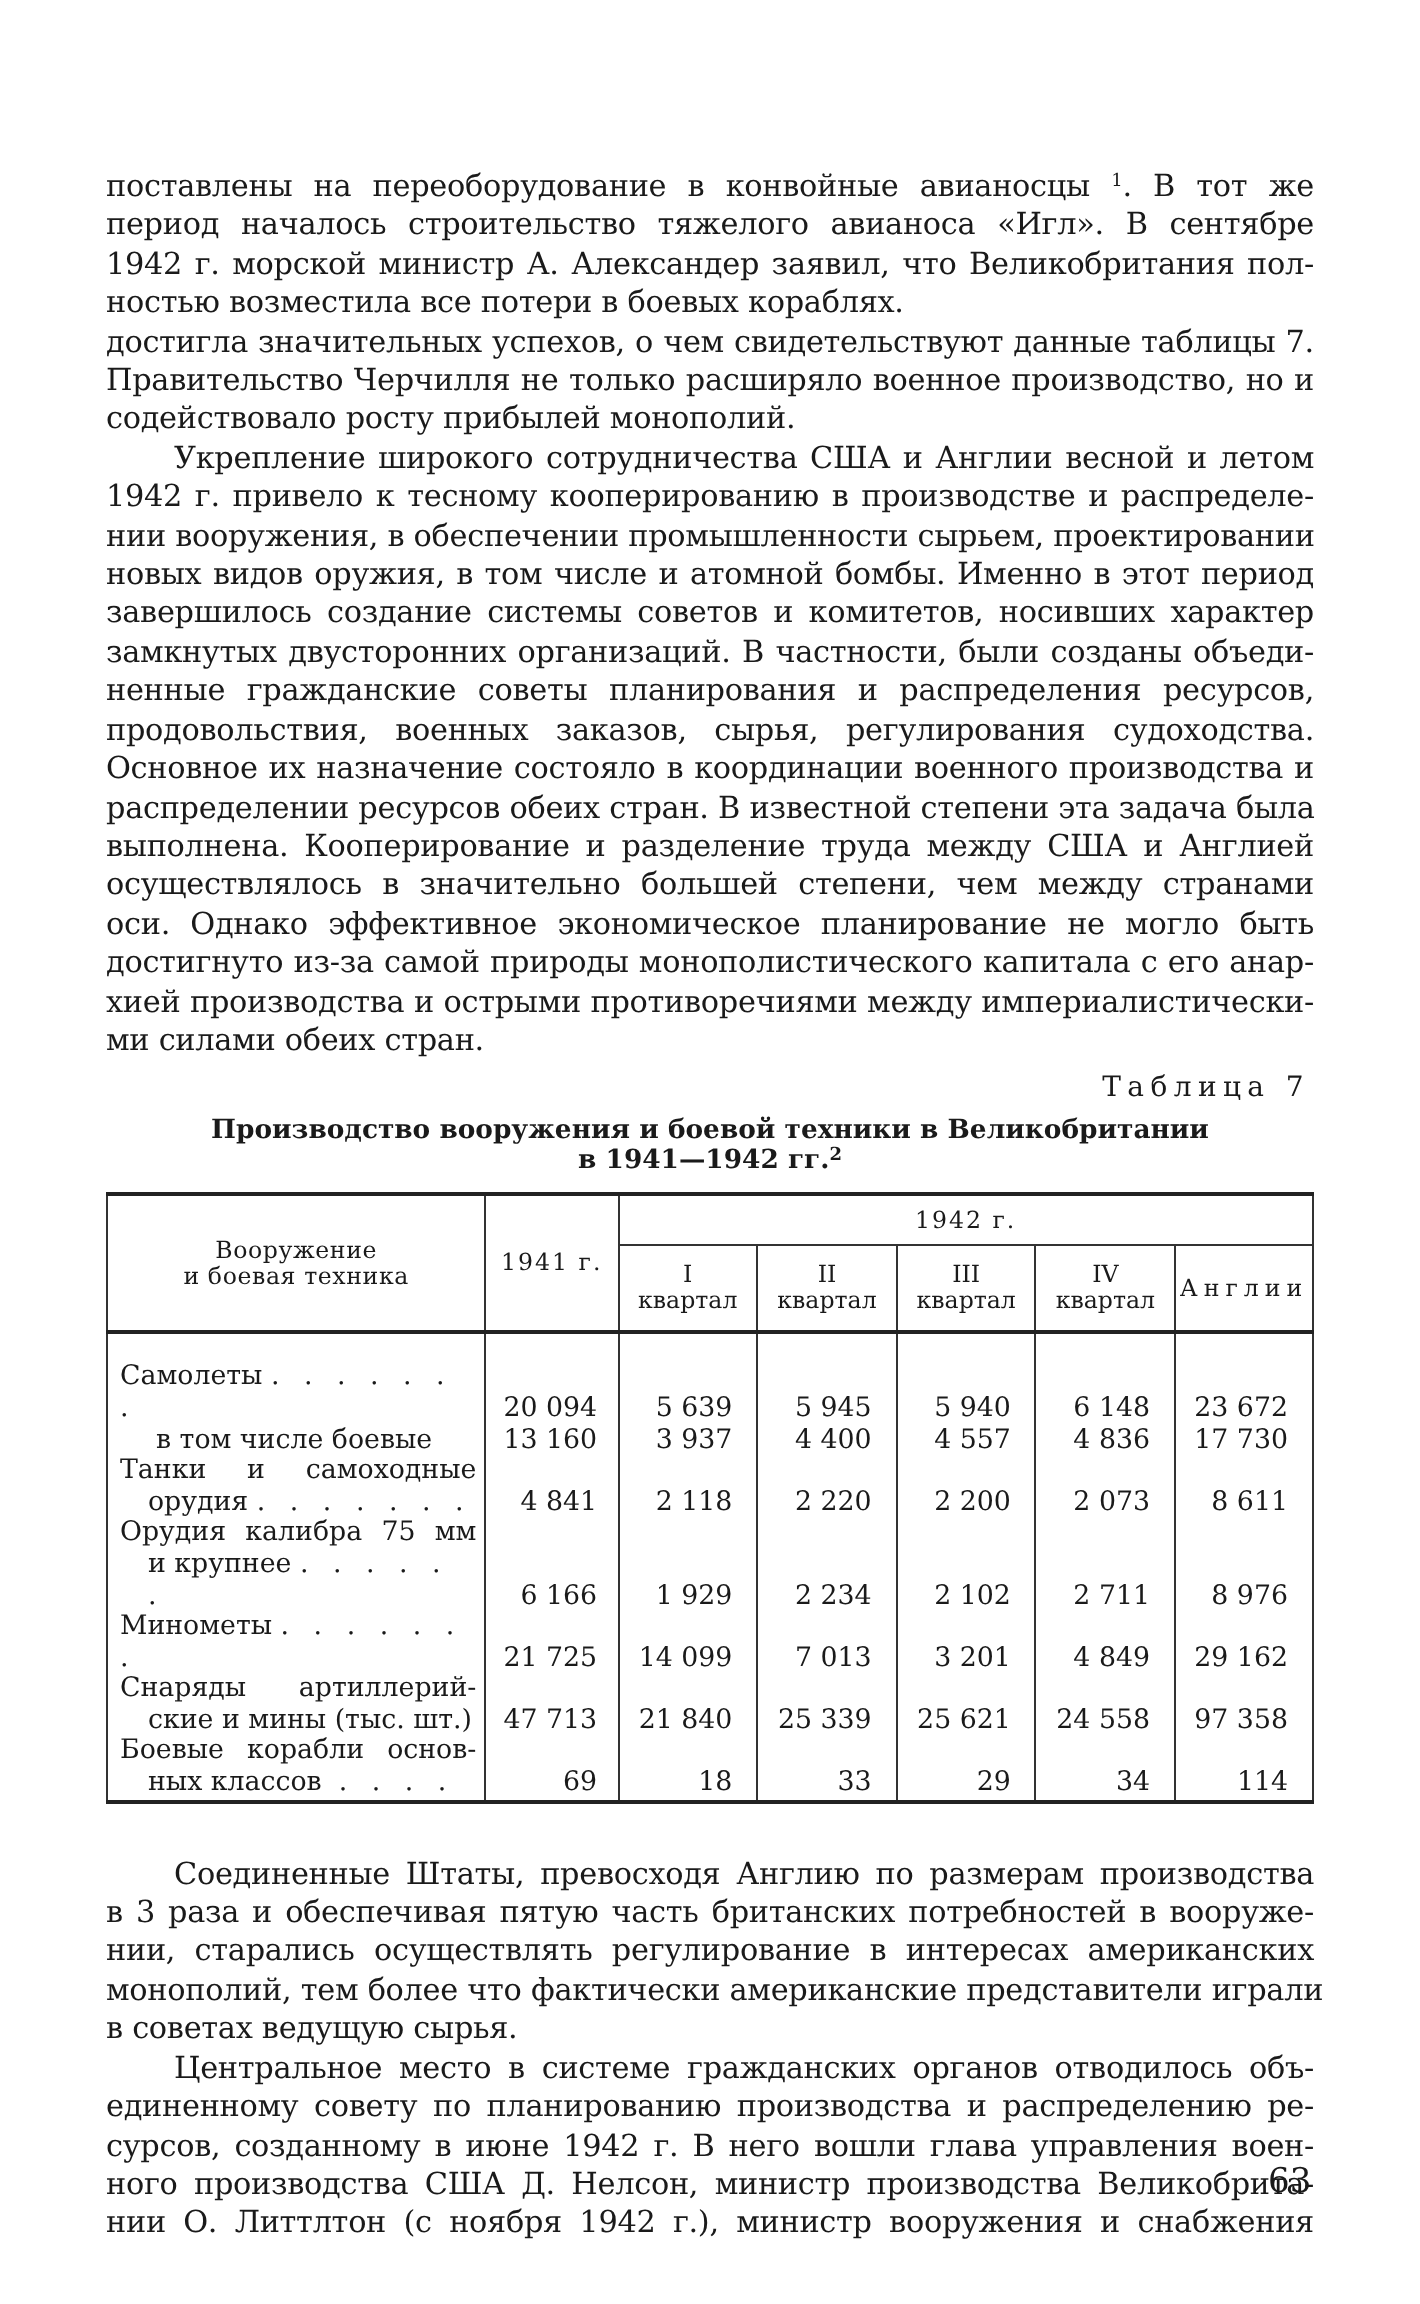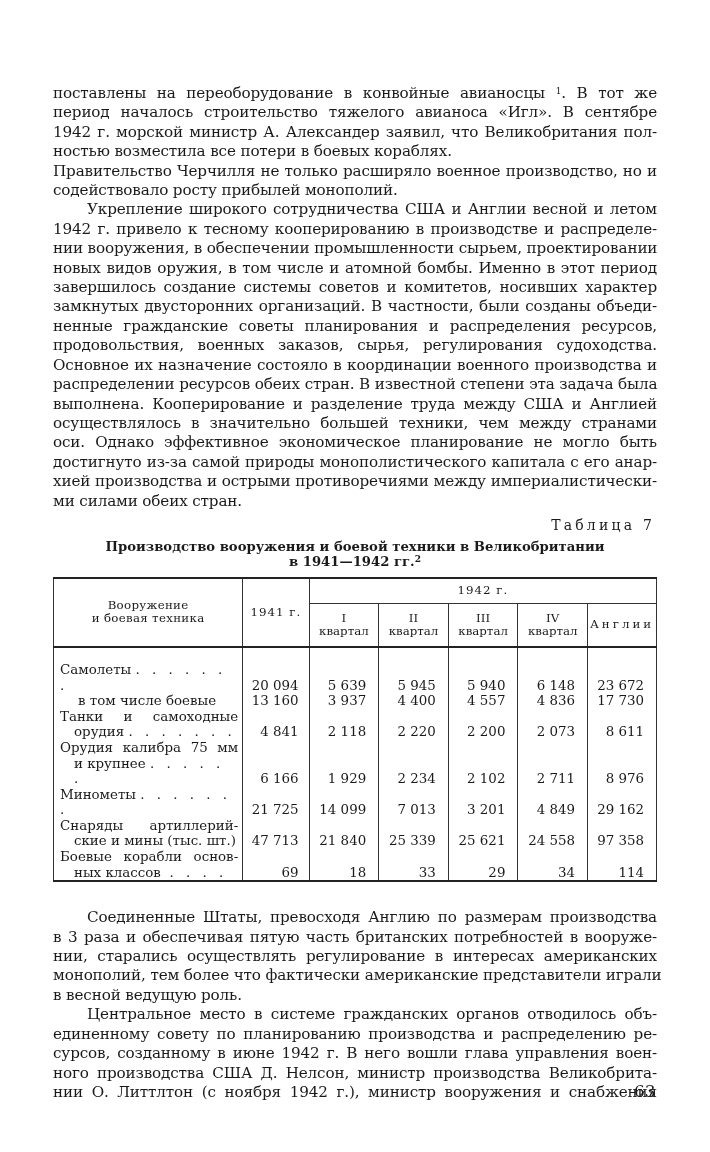--- a/index.html
+++ b/index.html
@@ -44,37 +44,38 @@
 <div class="page">
 
   <p class="para">
     <span class="line"><span>поставлены на переоборудование в конвойные авианосцы</span>&nbsp;<sup>1</sup><span>. В тот же</span></span>
     <span class="line">период началось строительство тяжелого авианоса «Игл». В сентябре</span>
     <span class="line">1942 г. морской министр А. Александер заявил, что Великобритания пол-</span>
     <span class="line last">ностью возместила все потери в боевых кораблях.</span>
   </p>
 
   <p class="para">
+    <span class="line">достигла значительных успехов, о чем свидетельствуют данные таблицы 7.</span>
     <span class="line">Правительство Черчилля не только расширяло военное производство, но и</span>
     <span class="line last">содействовало росту прибылей монополий.</span>
   </p>
 
   <p class="para">
     <span class="line" style="padding-left:34px">Укрепление широкого сотрудничества США и Англии весной и летом</span>
     <span class="line">1942 г. привело к тесному кооперированию в производстве и распределе-</span>
     <span class="line">нии вооружения, в обеспечении промышленности сырьем, проектировании</span>
     <span class="line">новых видов оружия, в том числе и атомной бомбы. Именно в этот период</span>
     <span class="line">завершилось создание системы советов и комитетов, носивших характер</span>
     <span class="line">замкнутых двусторонних организаций. В частности, были созданы объеди-</span>
     <span class="line">ненные гражданские советы планирования и распределения ресурсов,</span>
     <span class="line">продовольствия, военных заказов, сырья, регулирования судоходства.</span>
     <span class="line">Основное их назначение состояло в координации военного производства и</span>
     <span class="line">распределении ресурсов обеих стран. В известной степени эта задача была</span>
     <span class="line">выполнена. Кооперирование и разделение труда между США и Англией</span>
-    <span class="line">осуществлялось в значительно большей техники, чем между странами</span>
+    <span class="line">осуществлялось в значительно большей степени, чем между странами</span>
     <span class="line">оси. Однако эффективное экономическое планирование не могло быть</span>
     <span class="line">достигнуто из-за самой природы монополистического капитала с его анар-</span>
     <span class="line">хией производства и острыми противоречиями между империалистически-</span>
     <span class="line last">ми силами обеих стран.</span>
   </p>
 
   <div class="table-label">Таблица 7</div>
   <div class="table-title">
     <div>Производство вооружения и боевой техники в Великобритании</div>
     <div><span>в 1941—1942 гг.</span><sup>2</sup></div>
@@ -202,21 +203,21 @@
         <td class="num">114</td>
       </tr>
     </tbody>
   </table>
 
   <p class="para after-table">
     <span class="line" style="padding-left:34px">Соединенные Штаты, превосходя Англию по размерам производства</span>
     <span class="line">в 3 раза и обеспечивая пятую часть британских потребностей в вооруже-</span>
     <span class="line">нии, старались осуществлять регулирование в интересах американских</span>
     <span class="line">монополий, тем более что фактически американские представители играли</span>
-    <span class="line last">в весной ведущую роль.</span>
+    <span class="line last">в советах ведущую сырья.</span>
   </p>
 
   <p class="para">
     <span class="line" style="padding-left:34px">Центральное место в системе гражданских органов отводилось объ-</span>
     <span class="line">единенному совету по планированию производства и распределению ре-</span>
     <span class="line">сурсов, созданному в июне 1942 г. В него вошли глава управления воен-</span>
     <span class="line">ного производства США Д. Нелсон, министр производства Великобрита-</span>
     <span class="line">нии О. Литтлтон (с ноября 1942 г.), министр вооружения и снабжения</span>
   </p>
 

